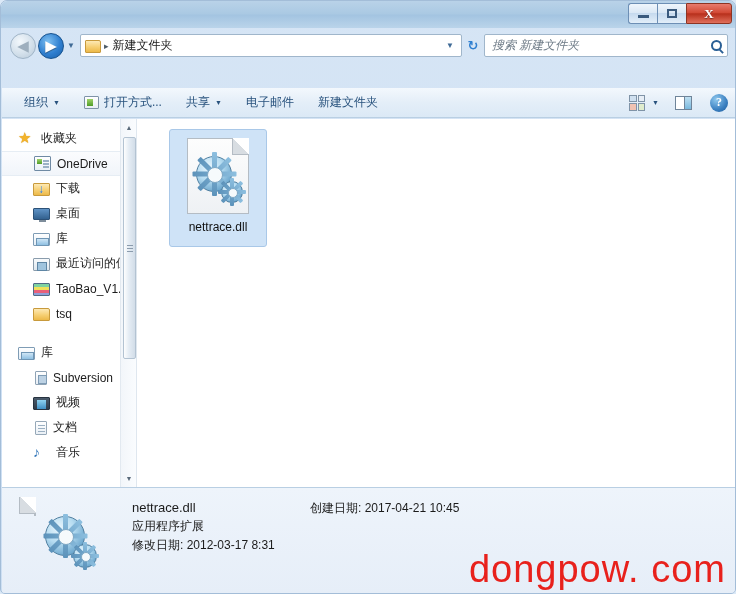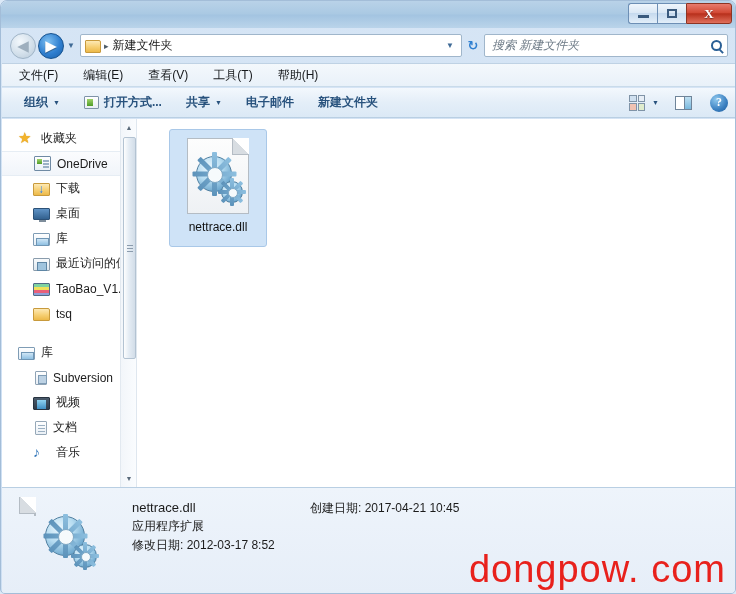--- a/index.html
+++ b/index.html
@@ -114,21 +114,21 @@
   }
   .menu-item { font-size: 12px; color: #16191c; margin-right: 19px; padding: 2px 3px; }
 
   
   #toolbar {
     position: absolute; left: 1px; top: 87px; width: 734px; height: 30px;
     background: linear-gradient(to bottom,#f3f8fd 0%,#e4eef8 50%,#dbe9f6 100%);
     border-bottom: 1px solid #b9cfe3;
     display: flex; align-items: center; padding: 0 8px 0 22px;
   }
-  .tb-item { display: flex; align-items: center; font-size: 12px; color: #28527d; margin-right: 24px; font-weight: bold; }
+  .tb-item { display: flex; align-items: center; font-size: 12px; color: #28527d; margin-right: 24px; }
   .tb-caret { font-size: 7px; margin-left: 5px; color: #28527d; }
   .tb-openicon {
     width: 15px; height: 13px; margin-right: 5px;
     background: linear-gradient(to bottom,#ffffff,#e8eef5);
     border: 1px solid #7e93a8; border-radius: 1px; position: relative;
   }
   .tb-openicon::after {
     content: ""; position: absolute; left: 2px; top: 2px; width: 6px; height: 7px;
     background: linear-gradient(to bottom,#9fd36a,#4f9c28);
   }
@@ -402,27 +402,20 @@
     <div id="refreshbtn">
       <span>↻</span>
     </div>
 
     <div id="searchbox">
       <span class="ph">搜索 新建文件夹</span>
       <span class="mag"></span>
     </div>
   </div>
 
-  <div id="menubar">
-    <span class="menu-item">文件(F)</span>
-    <span class="menu-item">编辑(E)</span>
-    <span class="menu-item">查看(V)</span>
-    <span class="menu-item">工具(T)</span>
-    <span class="menu-item">帮助(H)</span>
-  </div>
 
   <div id="toolbar">
     <span class="tb-item">
       <span>组织</span>
       <span class="tb-caret">▼</span>
     </span>
     <span class="tb-item">
       <span class="tb-openicon"></span>
       <span>打开方式...</span>
     </span>
@@ -564,21 +557,21 @@
             <i style="transform:rotate(90deg)"></i>
               <i style="transform:rotate(135deg)"></i>
           </span>
         </span>
       </span>
     </div>
 
     <div id="det-text">
       <div class="det-line det-name">nettrace.dll</div>
       <div class="det-line">应用程序扩展</div>
-      <div class="det-line">修改日期: 2012-03-17 8:52</div>
+      <div class="det-line">修改日期: 2012-03-17 8:31</div>
     </div>
 
     <div id="det-right">创建日期: 2017-04-21 10:45</div>
 
     <div id="watermark">dongpow. com</div>
   </div>
 
 </div>
 
 </body></html>

